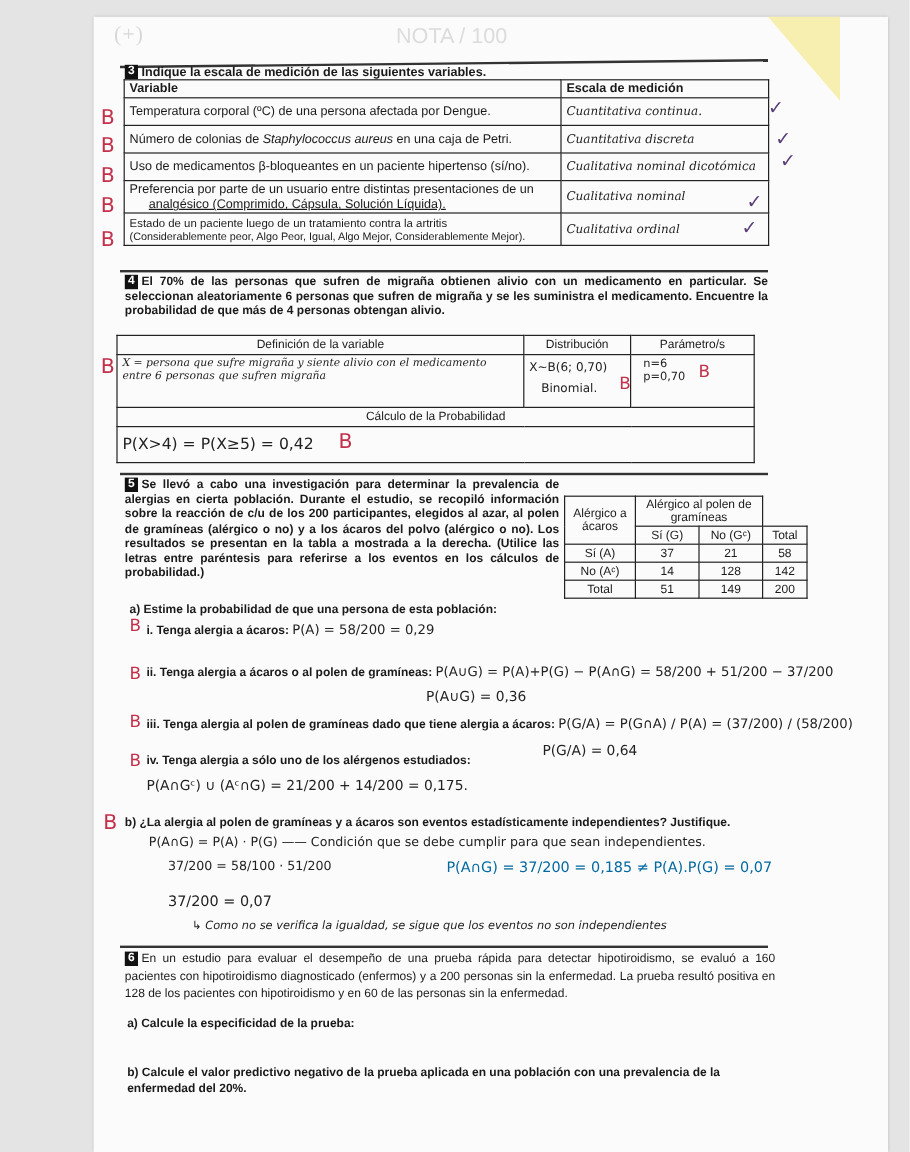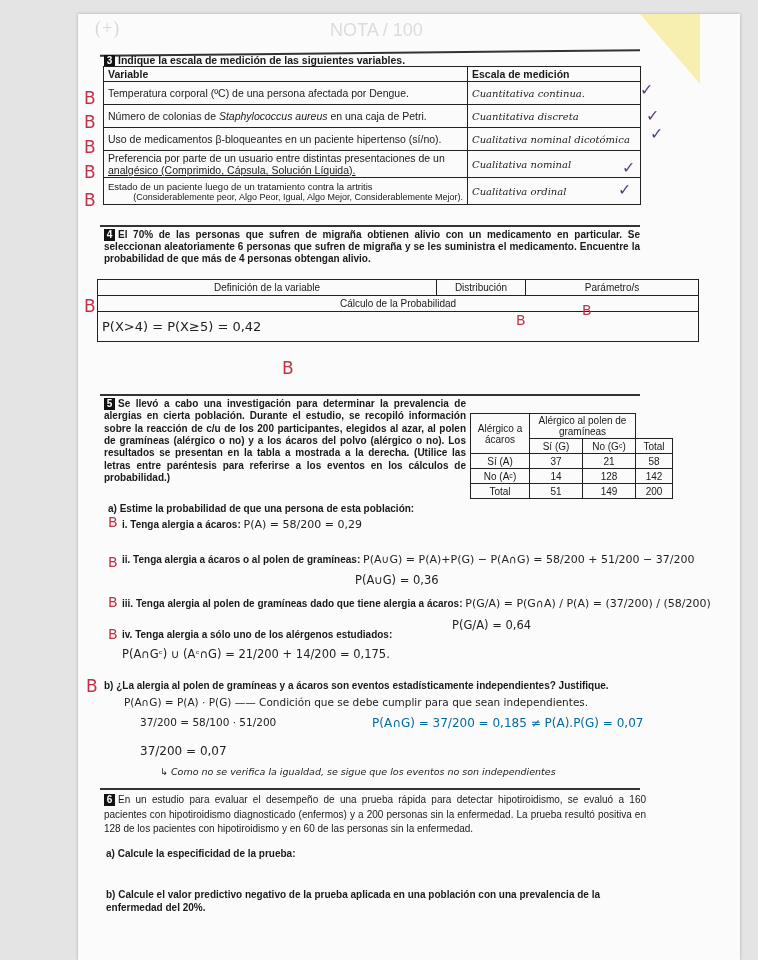--- a/index.html
+++ b/index.html
@@ -27,21 +27,21 @@
   #q3tbl { position:absolute; left:103px; top:66px; width:538px; font-size:10.5px; }
   #q3tbl td, #q3tbl th { border:1.2px solid #222; padding:1px 4px; text-align:left; }
   #q3tbl th { font-weight:bold; height:12px; }
   #q3tbl td.ans { width:164px; font-family:"DejaVu Serif", serif; font-style:italic; font-size:10px; color:#222; }
   #q3tbl tr.r td { height:20px; }
   #q3tbl tr.r2 td { height:24px; }
   #q3tbl td.var { font-size:10.5px; }
   #q3tbl td.var.small2 { font-size:9.5px; }
 
   
-  #q4tbl { position:absolute; left:97px; top:279px; width:602px; font-size:10px; }
+  #q4tbl { position:absolute; left:97px; top:279px; width:532px; font-size:10px; }
   #q4tbl td { border:1.2px solid #222; padding:2px 4px; vertical-align:top; }
   #q4tbl .hd { text-align:center; height:11px; }
 
   
   #q5tbl { position:absolute; left:470px; top:413px; font-size:10px; }
   #q5tbl td { border:1.2px solid #222; padding:1px 4px; text-align:center; height:12px; }
 
   .line { position:absolute; white-space:nowrap; }
 </style>
 </head>
@@ -70,28 +70,28 @@
     <td class="var"><span>Número de colonias de </span><i>Staphylococcus aureus</i><span> en una caja de Petri.</span></td>
     <td class="ans">Cuantitativa discreta</td>
   </tr>
   <tr class="r">
     <td class="var">Uso de medicamentos β-bloqueantes en un paciente hipertenso (sí/no).</td>
     <td class="ans">Cualitativa nominal dicotómica</td>
   </tr>
   <tr class="r2">
     <td class="var">
           <div>Preferencia por parte de un usuario entre distintas presentaciones de un</div>
-          <div style="text-decoration:underline;">analgésico (Comprimido, Cápsula, Solución Líquida).</div>
+          <div style="text-decoration:underline;margin-left:16px;">analgésico (Comprimido, Cápsula, Solución Líquida).</div>
         </td>
     <td class="ans">Cualitativa nominal</td>
   </tr>
   <tr class="r2">
     <td class="var small2">
           <div>Estado de un paciente luego de un tratamiento contra la artritis</div>
-          <div style="font-size:9px;text-align:right;">(Considerablemente peor, Algo Peor, Igual, Algo Mejor, Considerablemente Mejor).</div>
+          <div style="font-size:9px;">(Considerablemente peor, Algo Peor, Igual, Algo Mejor, Considerablemente Mejor).</div>
         </td>
     <td class="ans">Cualitativa ordinal</td>
   </tr>
 </tbody>
   </table>
 <span class="mark" style="left:84px;top:88px;">B</span>
 <span class="mark" style="left:84px;top:112px;">B</span>
 <span class="mark" style="left:84px;top:137px;">B</span>
 <span class="mark" style="left:84px;top:162px;">B</span>
 <span class="mark" style="left:84px;top:190px;">B</span>
@@ -106,20 +106,34 @@
 <div class="abs qtext" style="left:104px;top:229px;width:536px;font-weight:bold;text-align:justify;font-size:10px;line-height:12px;">
   <span class="num">4</span><span>El 70% de las personas que sufren de migraña obtienen alivio con un medicamento en particular. Se seleccionan aleatoriamente 6 personas que sufren de migraña y se les suministra el medicamento. Encuentre la probabilidad de que más de 4 personas obtengan alivio.</span>
 </div>
 <table id="q4tbl">
   <tbody>
       <tr>
     <td class="hd" style="width:330px;">Definición de la variable</td>
     <td class="hd" style="width:80px;">Distribución</td>
     <td class="hd">Parámetro/s</td>
   </tr>
+  <tr style="height:44px;">
+    <td class="hand" style="font-size:9px;line-height:11px;">
+          <div>X = persona que sufre migraña y siente alivio con el medicamento</div>
+          <div>entre 6 personas que sufren migraña</div>
+        </td>
+    <td class="handsans" style="font-size:10px;line-height:18px;">
+          <div>X~B(6; 0,70)</div>
+          <div style="padding-left:10px;">Binomial.</div>
+        </td>
+    <td class="handsans" style="font-size:9.5px;line-height:11px;padding-left:10px;">
+          <div>n=6</div>
+          <div>p=0,70</div>
+        </td>
+  </tr>
   <tr>
         <td colspan="3" class="hd">Cálculo de la Probabilidad</td>
       </tr>
   <tr style="height:30px;">
         <td colspan="3" class="handsans" style="font-size:13px;vertical-align:middle;"><span>P(X&gt;4) = P(X≥5) = 0,42</span></td>
       </tr>
 </tbody>
   </table>
 <span class="mark" style="left:84px;top:296px;">B</span>
 <span class="mark" style="left:516px;top:312px;font-size:14px;">B</span>

